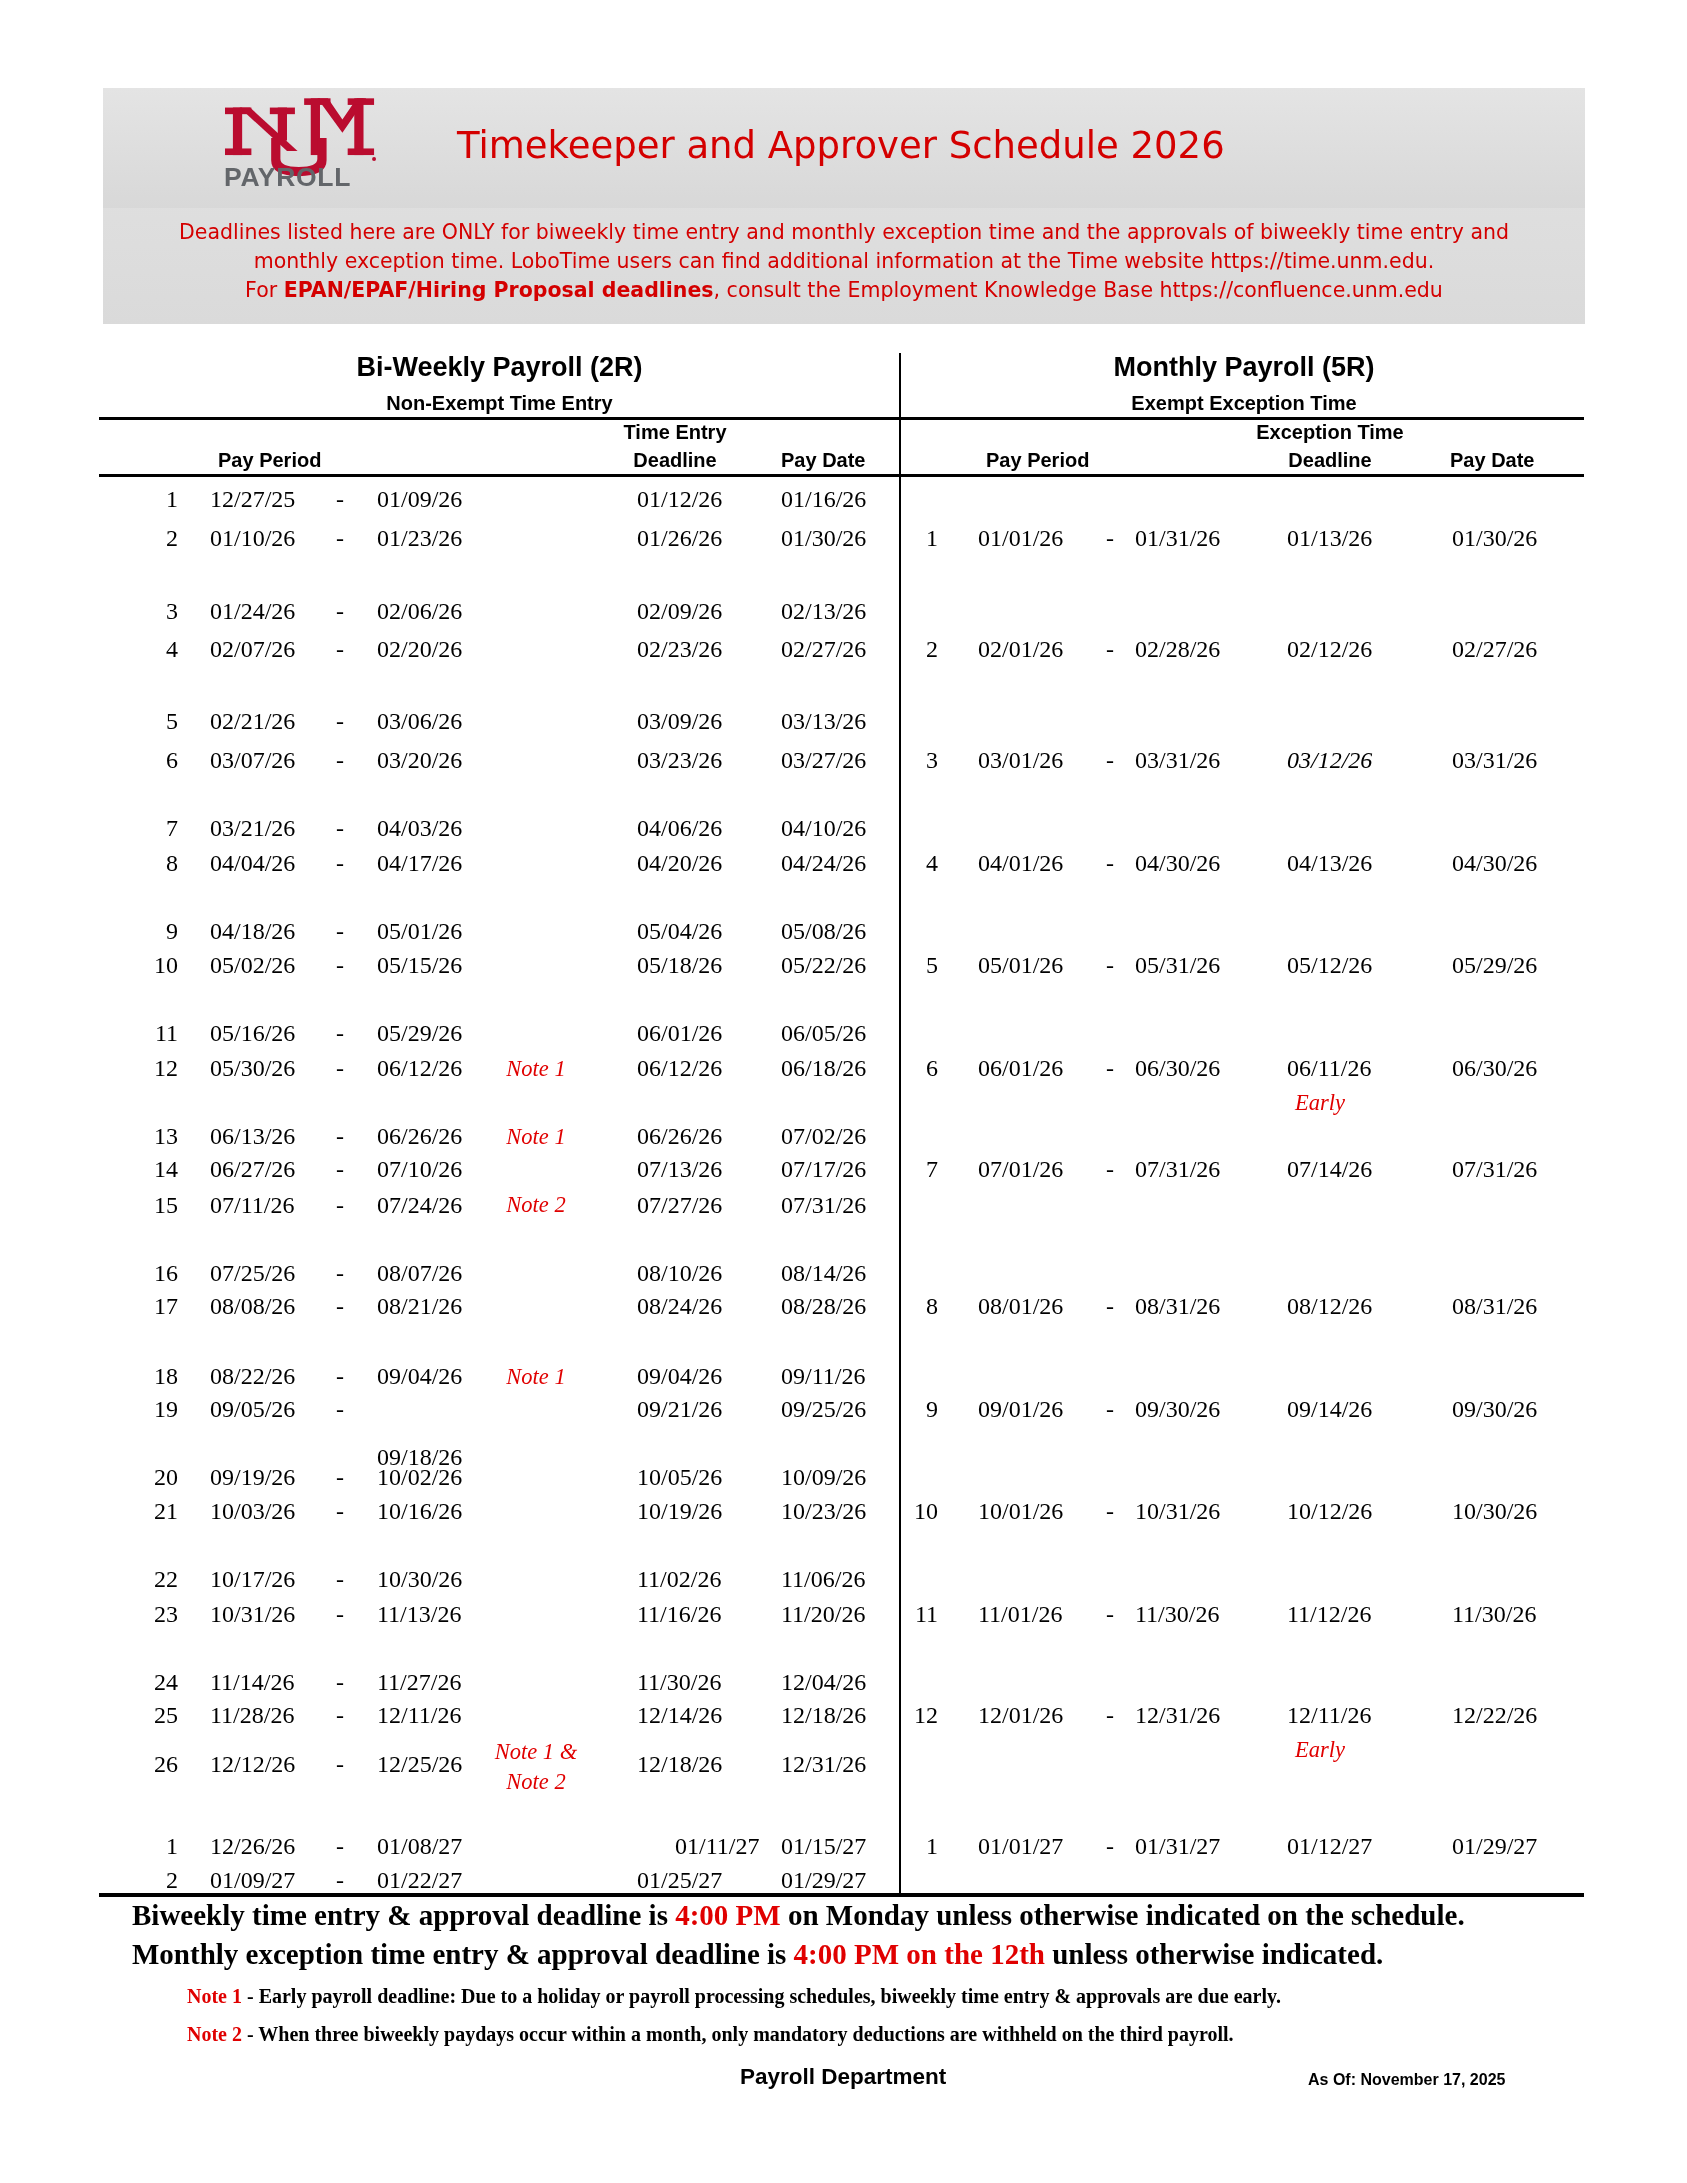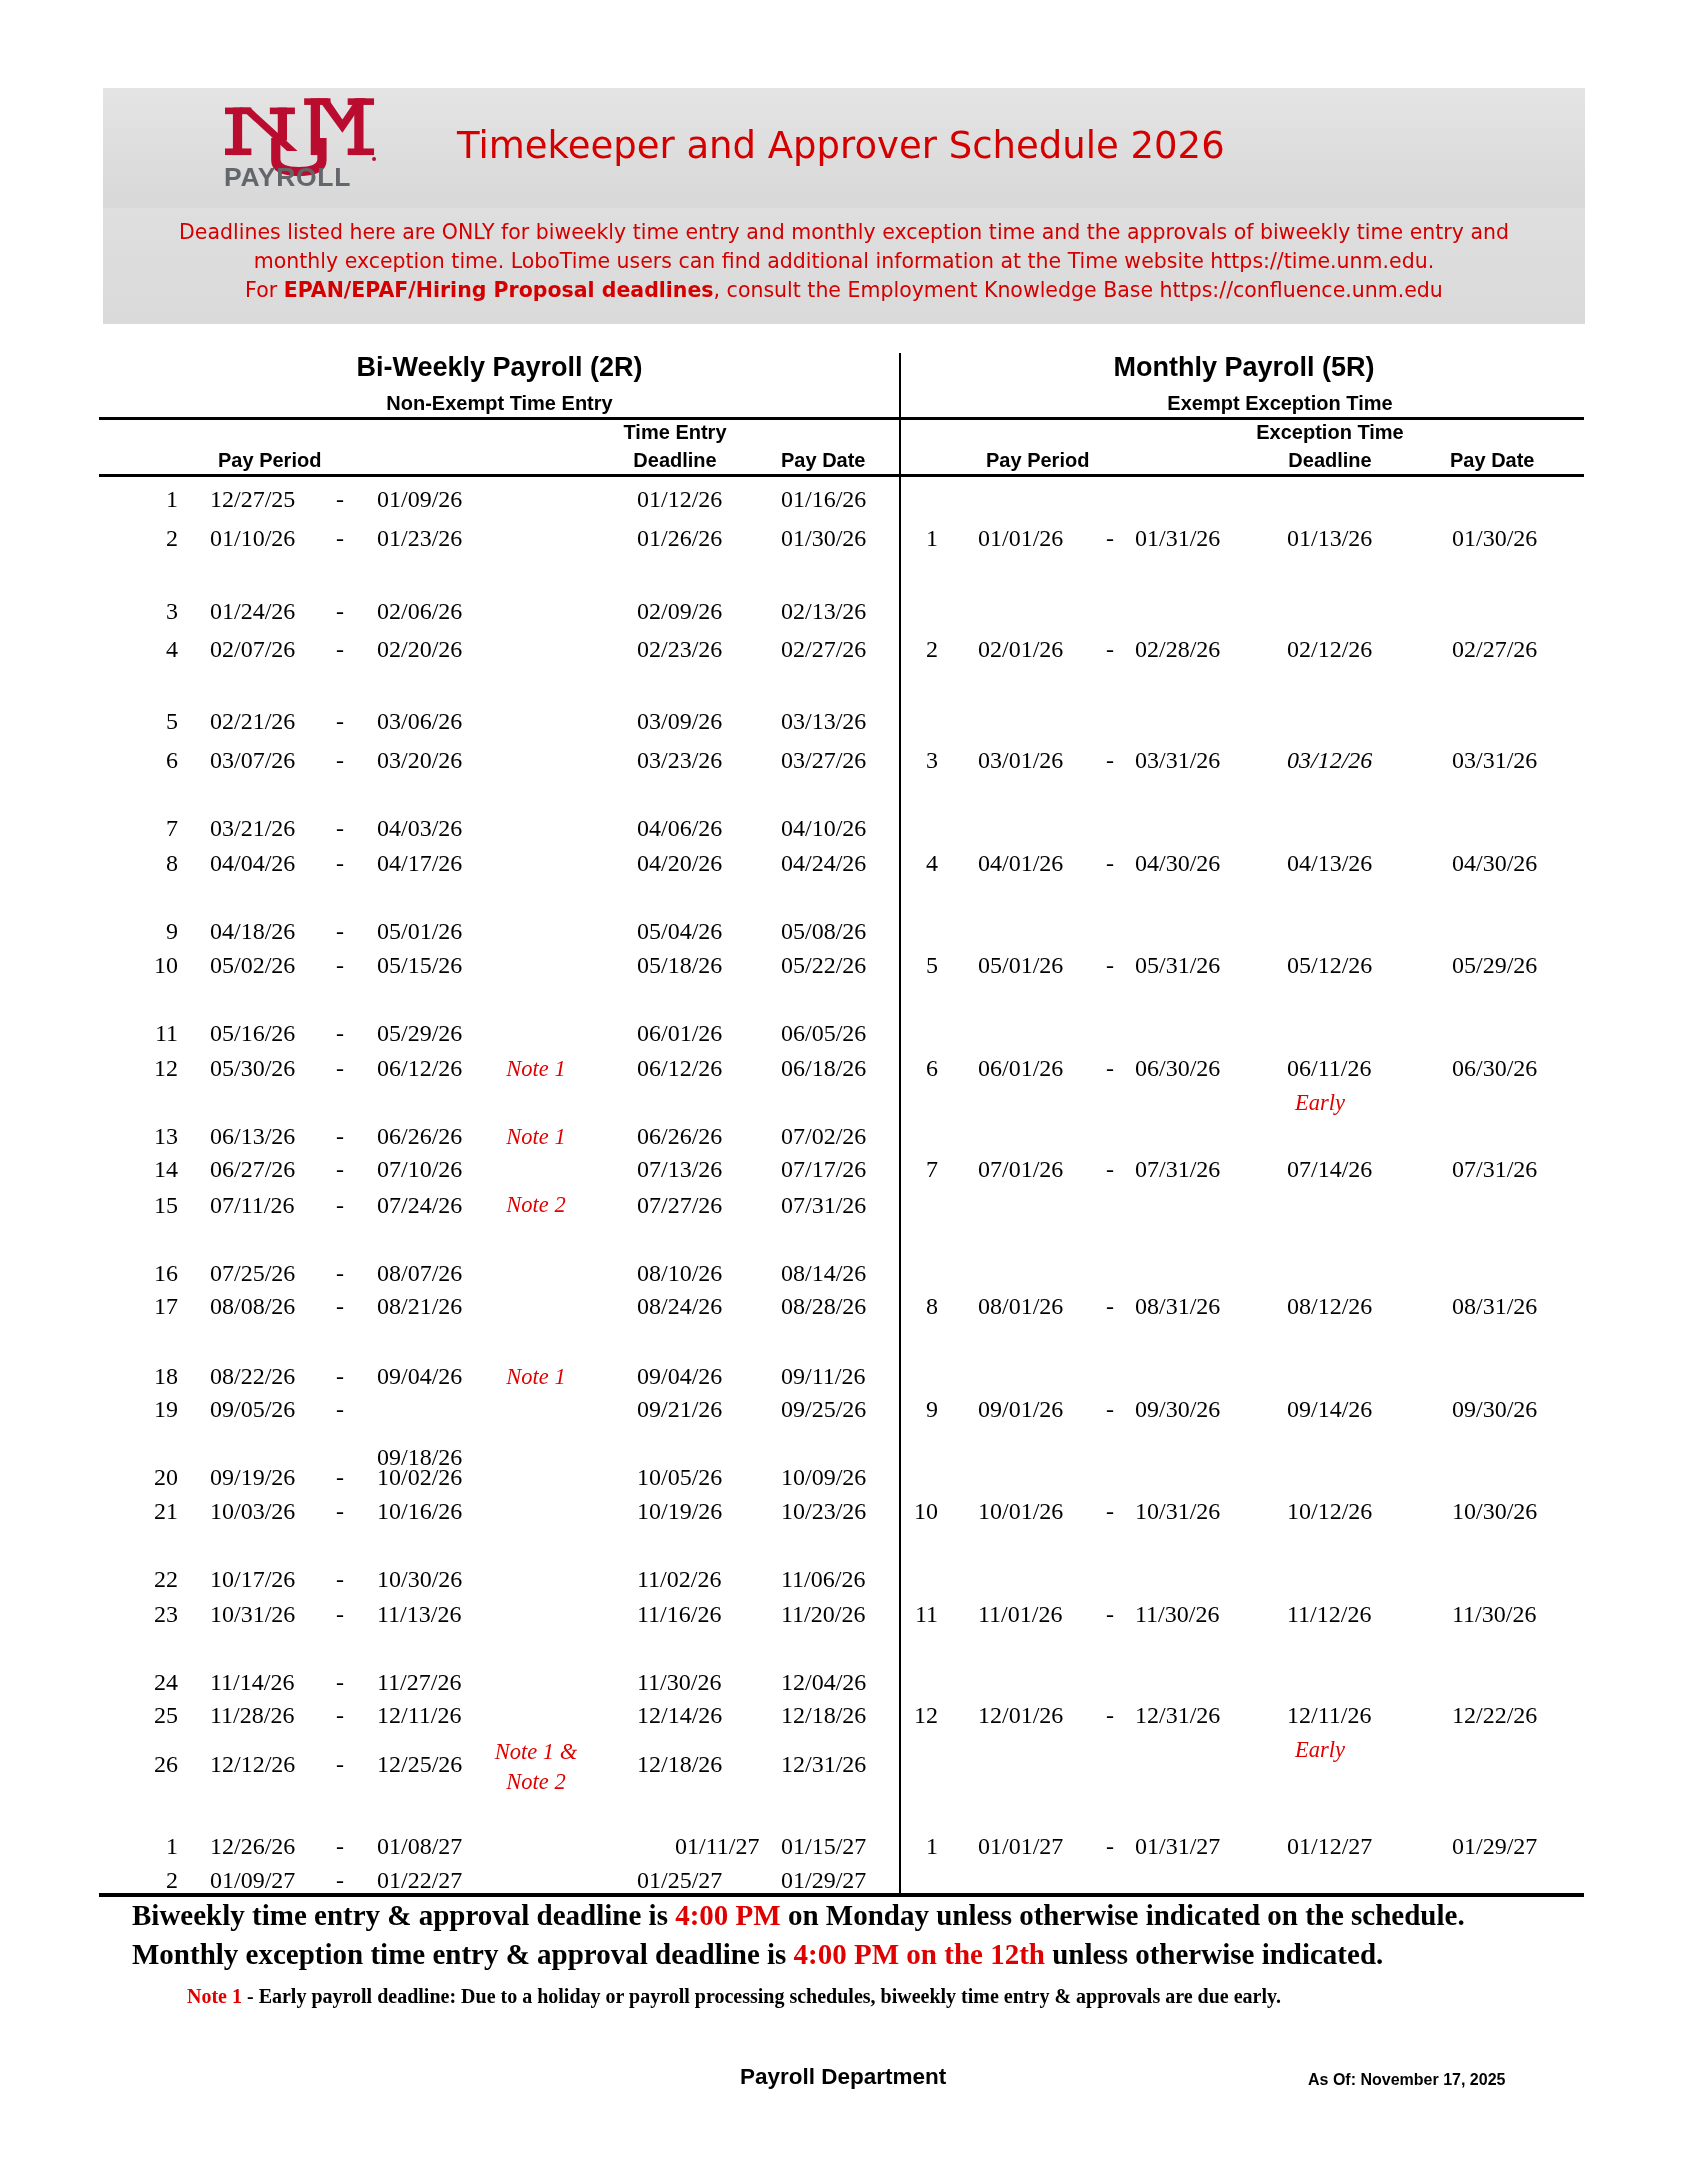--- a/index.html
+++ b/index.html
@@ -56,21 +56,21 @@
 
   <div id="intro">
     <div>Deadlines listed here are ONLY for biweekly time entry and monthly exception time and the approvals of biweekly time entry and</div>
     <div>monthly exception time.  LoboTime users can find additional information at the Time website https://time.unm.edu.</div>
     <div><span>For </span><b>EPAN/EPAF/Hiring Proposal deadlines</b><span>, consult the Employment Knowledge Base https://confluence.unm.edu</span></div>
   </div>
 
   <div class="sec-title" style="left:99px;top:352px;width:801px;">Bi-Weekly Payroll (2R)</div>
   <div class="sec-sub" style="left:99px;top:392px;width:801px;">Non-Exempt Time Entry</div>
   <div class="sec-title" style="left:900px;top:352px;width:688px;">Monthly Payroll (5R)</div>
-  <div class="sec-sub" style="left:900px;top:392px;width:688px;padding-left:36px;">Exempt Exception Time</div>
+  <div class="sec-sub" style="left:900px;top:392px;width:688px;">Exempt Exception Time</div>
 
   <div class="hr" style="left:99px;top:417px;width:1485px;height:3.3px;"></div>
   <div class="hr" style="left:899px;top:353px;width:2px;height:1542px;"></div>
 
   <div class="colhead" style="left:218px;top:449px;">Pay Period</div>
   <div class="colhead" style="left:609px;top:421px;width:132px;">Time Entry</div>
   <div class="colhead" style="left:609px;top:449px;width:132px;">Deadline</div>
   <div class="colhead" style="left:781px;top:449px;">Pay Date</div>
   <div class="colhead" style="left:986px;top:449px;">Pay Period</div>
   <div class="colhead" style="left:1244px;top:421px;width:172px;">Exception Time</div>
@@ -418,16 +418,17 @@
         <div class="cell" style="left: 1287px; top: 1833px;">01/12/27</div>
         <div class="cell" style="left: 1452px; top: 1833px;">01/29/27</div>
       </div>
     </div>
 
   <div class="hr" style="left:99px;top:1893px;width:1485px;height:4px;"></div>
 
   <div class="foot-big" style="top:1899px;"><span>Biweekly time entry &amp; approval deadline is </span><span class="red">4:00 PM</span><span> on Monday unless otherwise indicated on the schedule.</span></div>
   <div class="foot-big" style="top:1938px;"><span>Monthly exception time entry &amp; approval deadline is </span><span class="red">4:00 PM on the 12th</span><span> unless otherwise indicated.</span></div>
   <div class="foot-note" style="top:1985px;"><span class="red">Note 1</span><span> - Early payroll deadline:  Due to a holiday or payroll processing schedules, biweekly time entry &amp; approvals are due early.</span></div>
+  <div class="foot-note" style="top:2023px;"><span class="red">Note 2</span><span> - When three biweekly paydays occur within a month, only mandatory deductions are withheld on the third payroll.</span></div>
   <div id="payroll-dept">Payroll Department</div>
   <div id="as-of">As Of: November 17, 2025</div>
 </div>
 
 
 </body></html>

